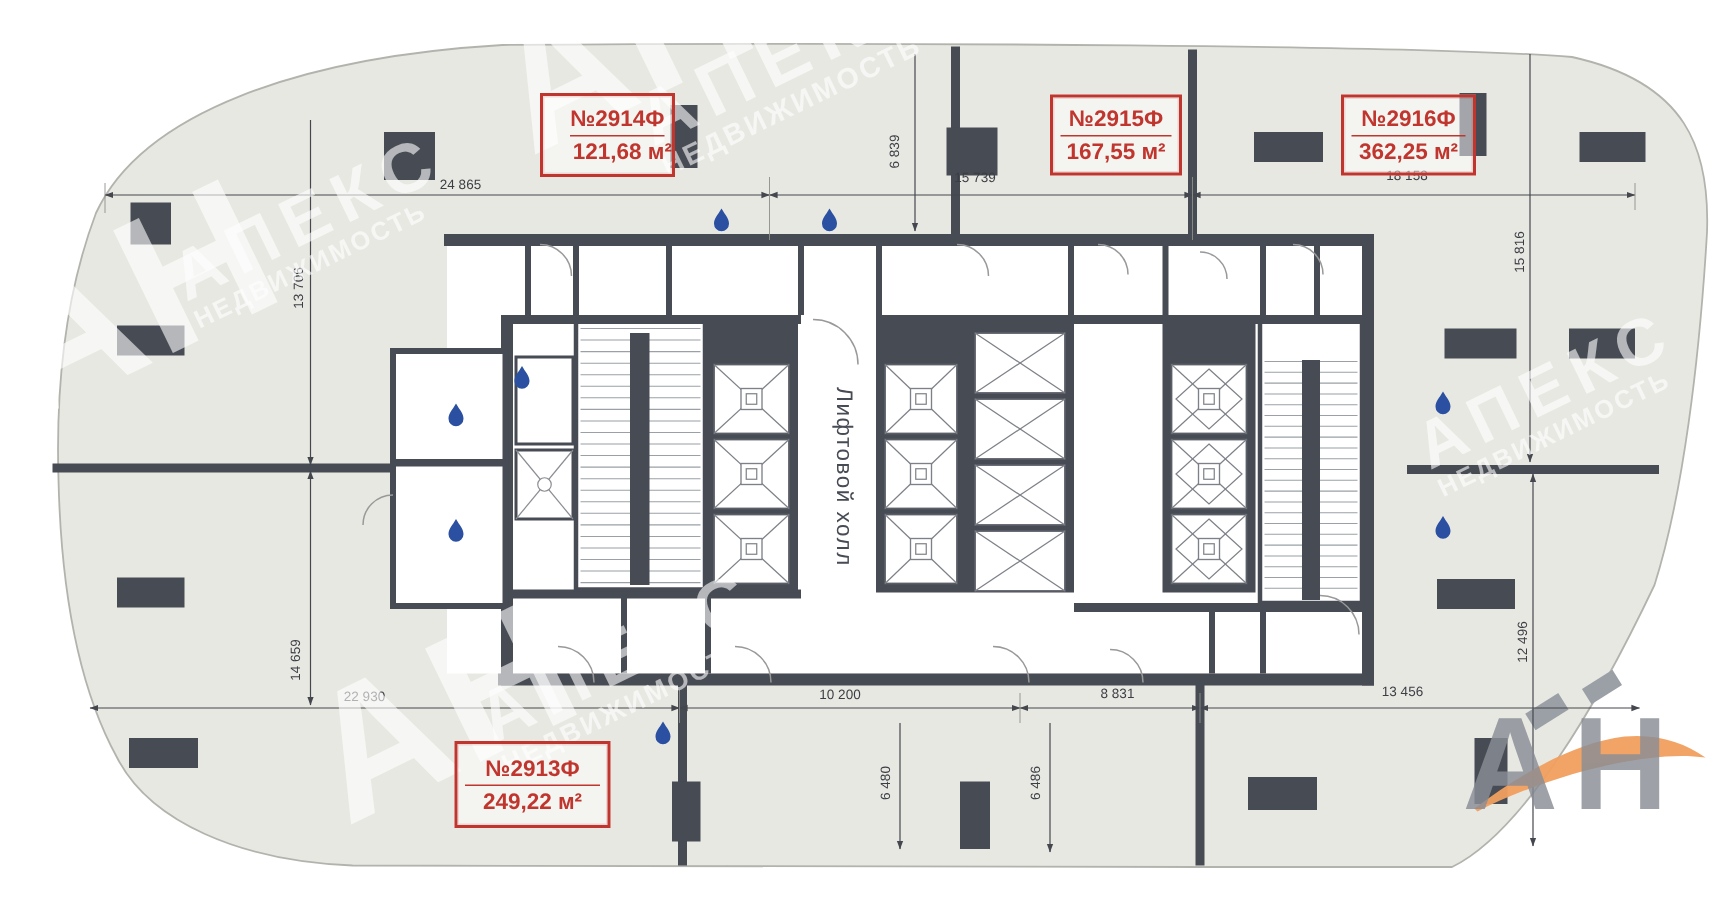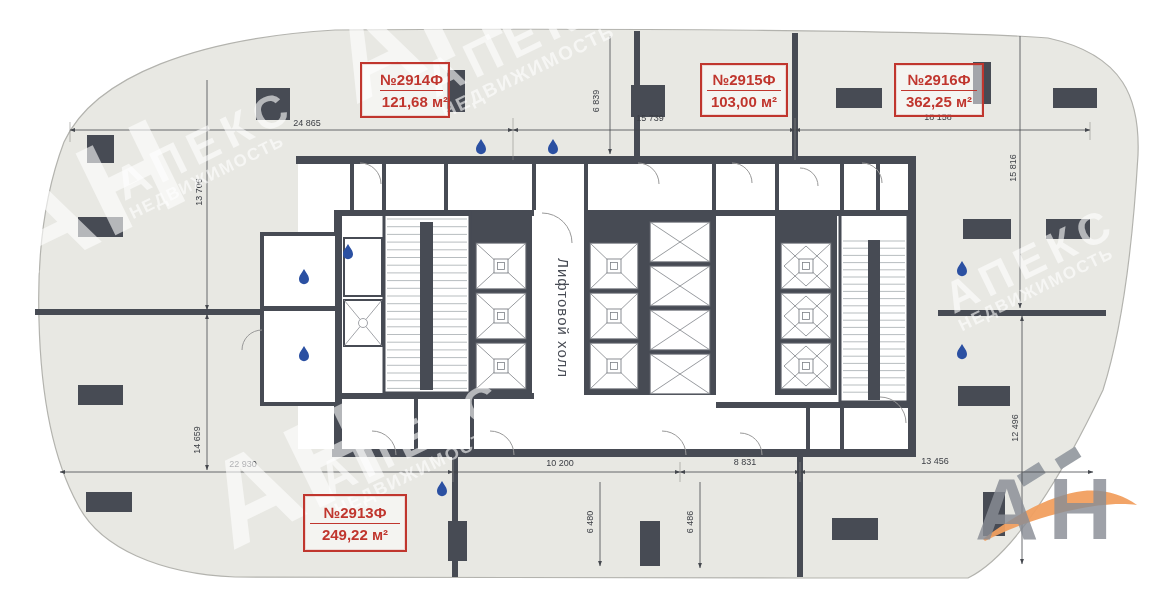--- a/index.html
+++ b/index.html
@@ -357,21 +357,21 @@
       </div>
     </div>
 
   <div id="label-layer">
       <div class="unit-label" style="left: 360px; top: 62px; width: 86px; height: 52px; align-items: flex-end;">
         <div class="unit-number">№2914Ф</div>
         <div class="unit-area">121,68 м²</div>
       </div>
       <div class="unit-label" style="left: 700px; top: 63px; width: 84px; height: 50px;">
         <div class="unit-number">№2915Ф</div>
-        <div class="unit-area">103,00 м²</div>
+        <div class="unit-area">167,55 м²</div>
       </div>
       <div class="unit-label" style="left: 878px; top: 63px; width: 86px; height: 50px; margin-left: 16px;">
         <div class="unit-number">№2916Ф</div>
         <div class="unit-area">362,25 м²</div>
       </div>
       <div class="unit-label" style="left: 303px; top: 494px; width: 100px; height: 54px;">
         <div class="unit-number">№2913Ф</div>
         <div class="unit-area">249,22 м²</div>
       </div>
     </div>

